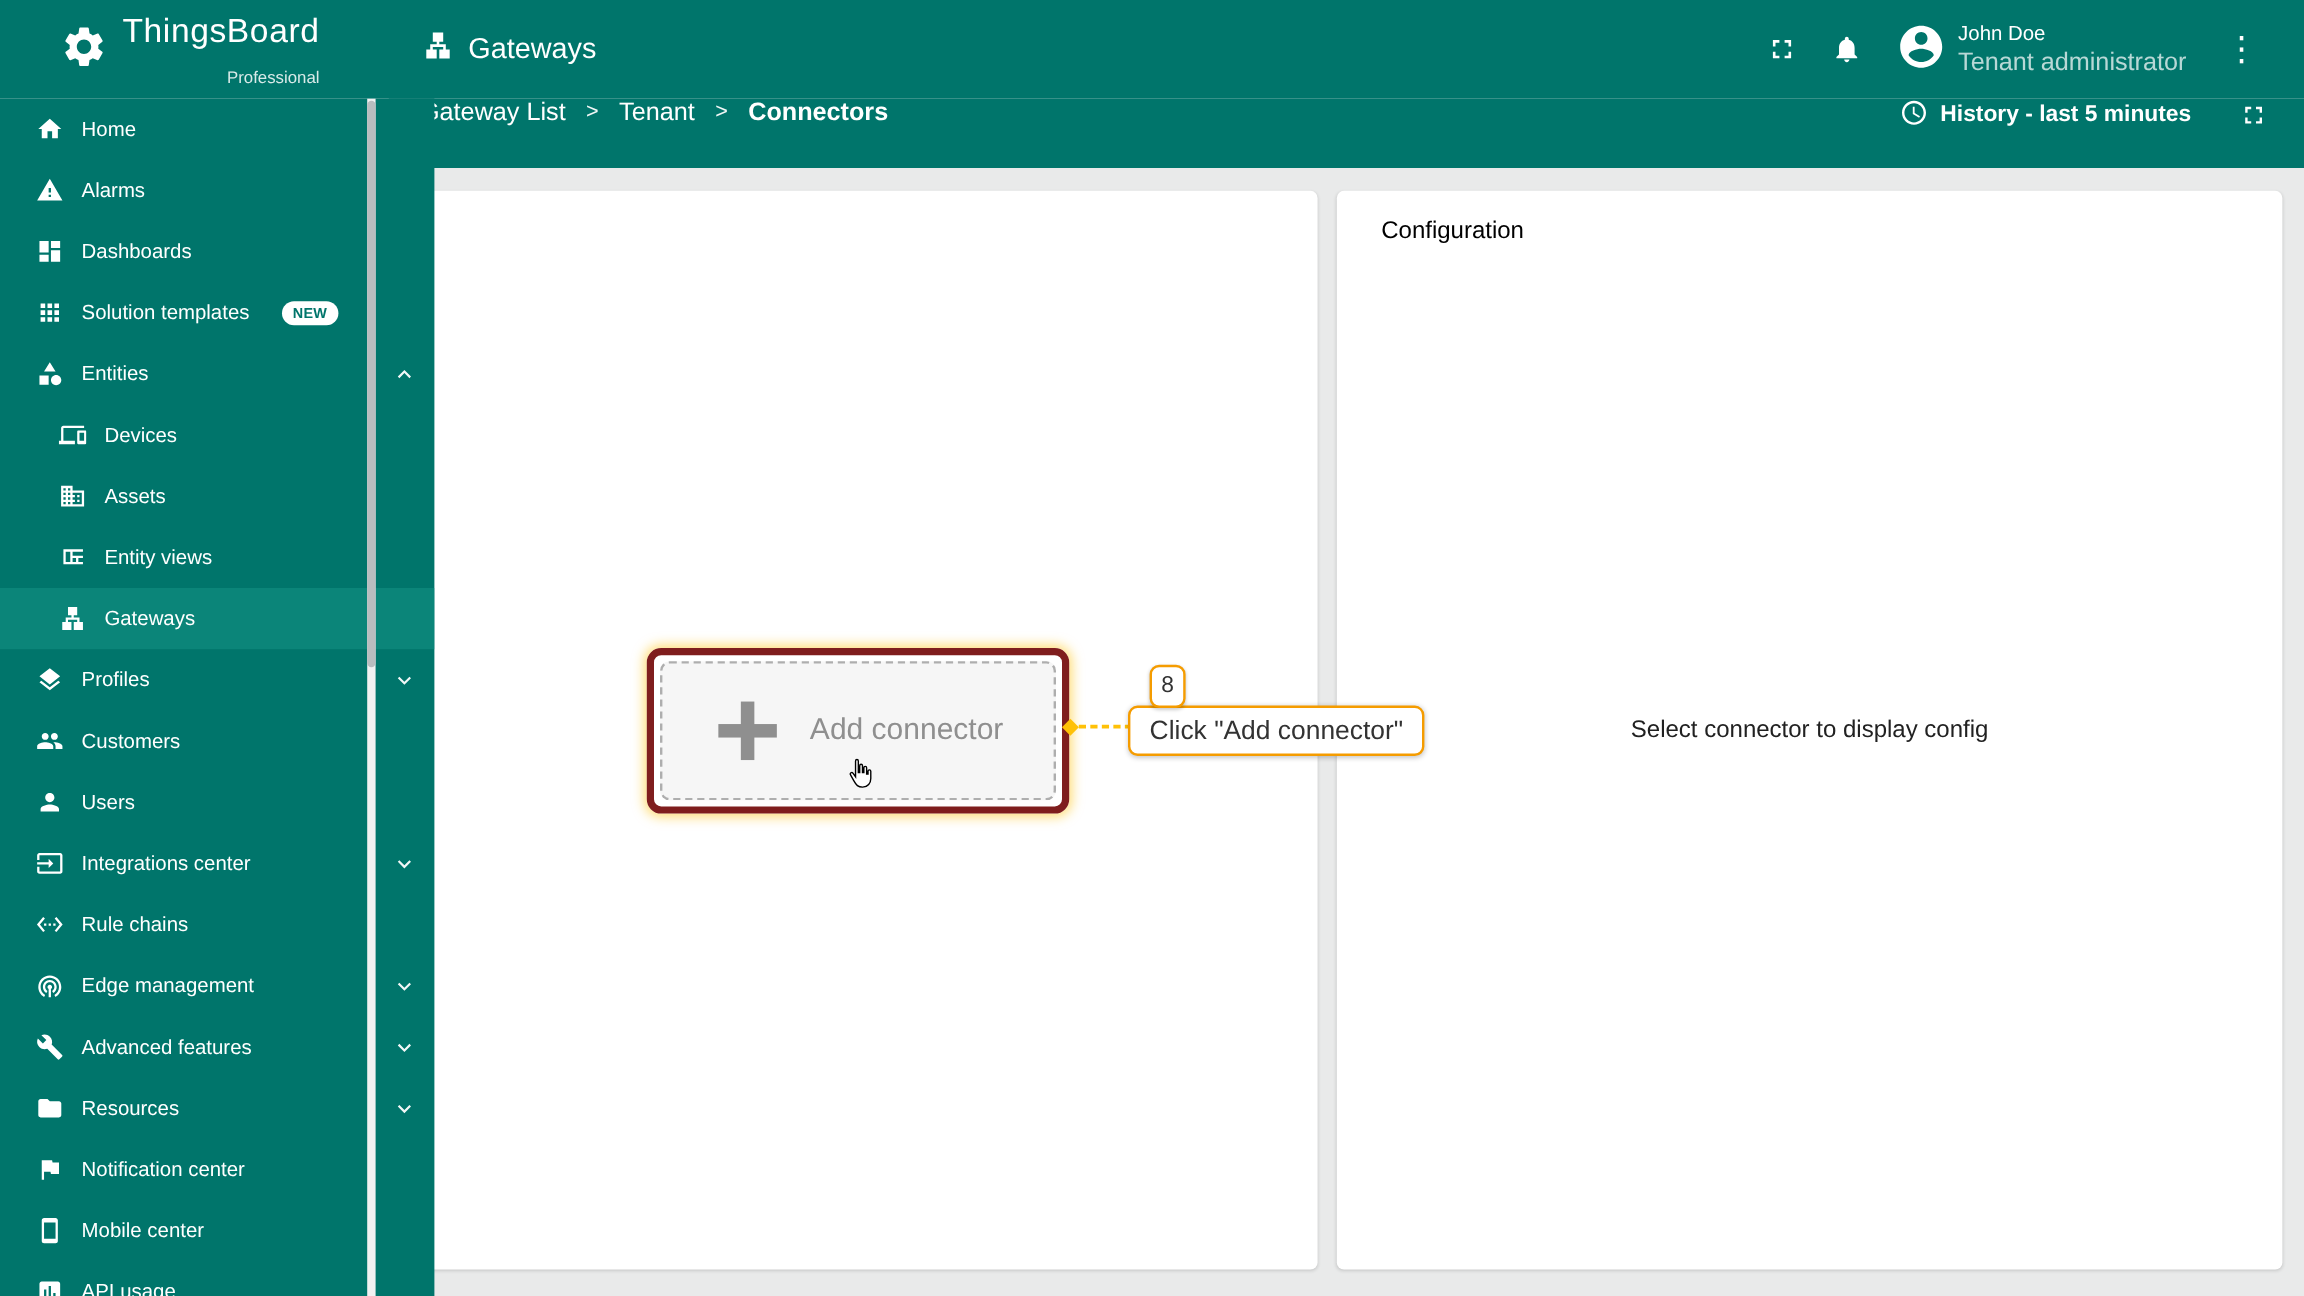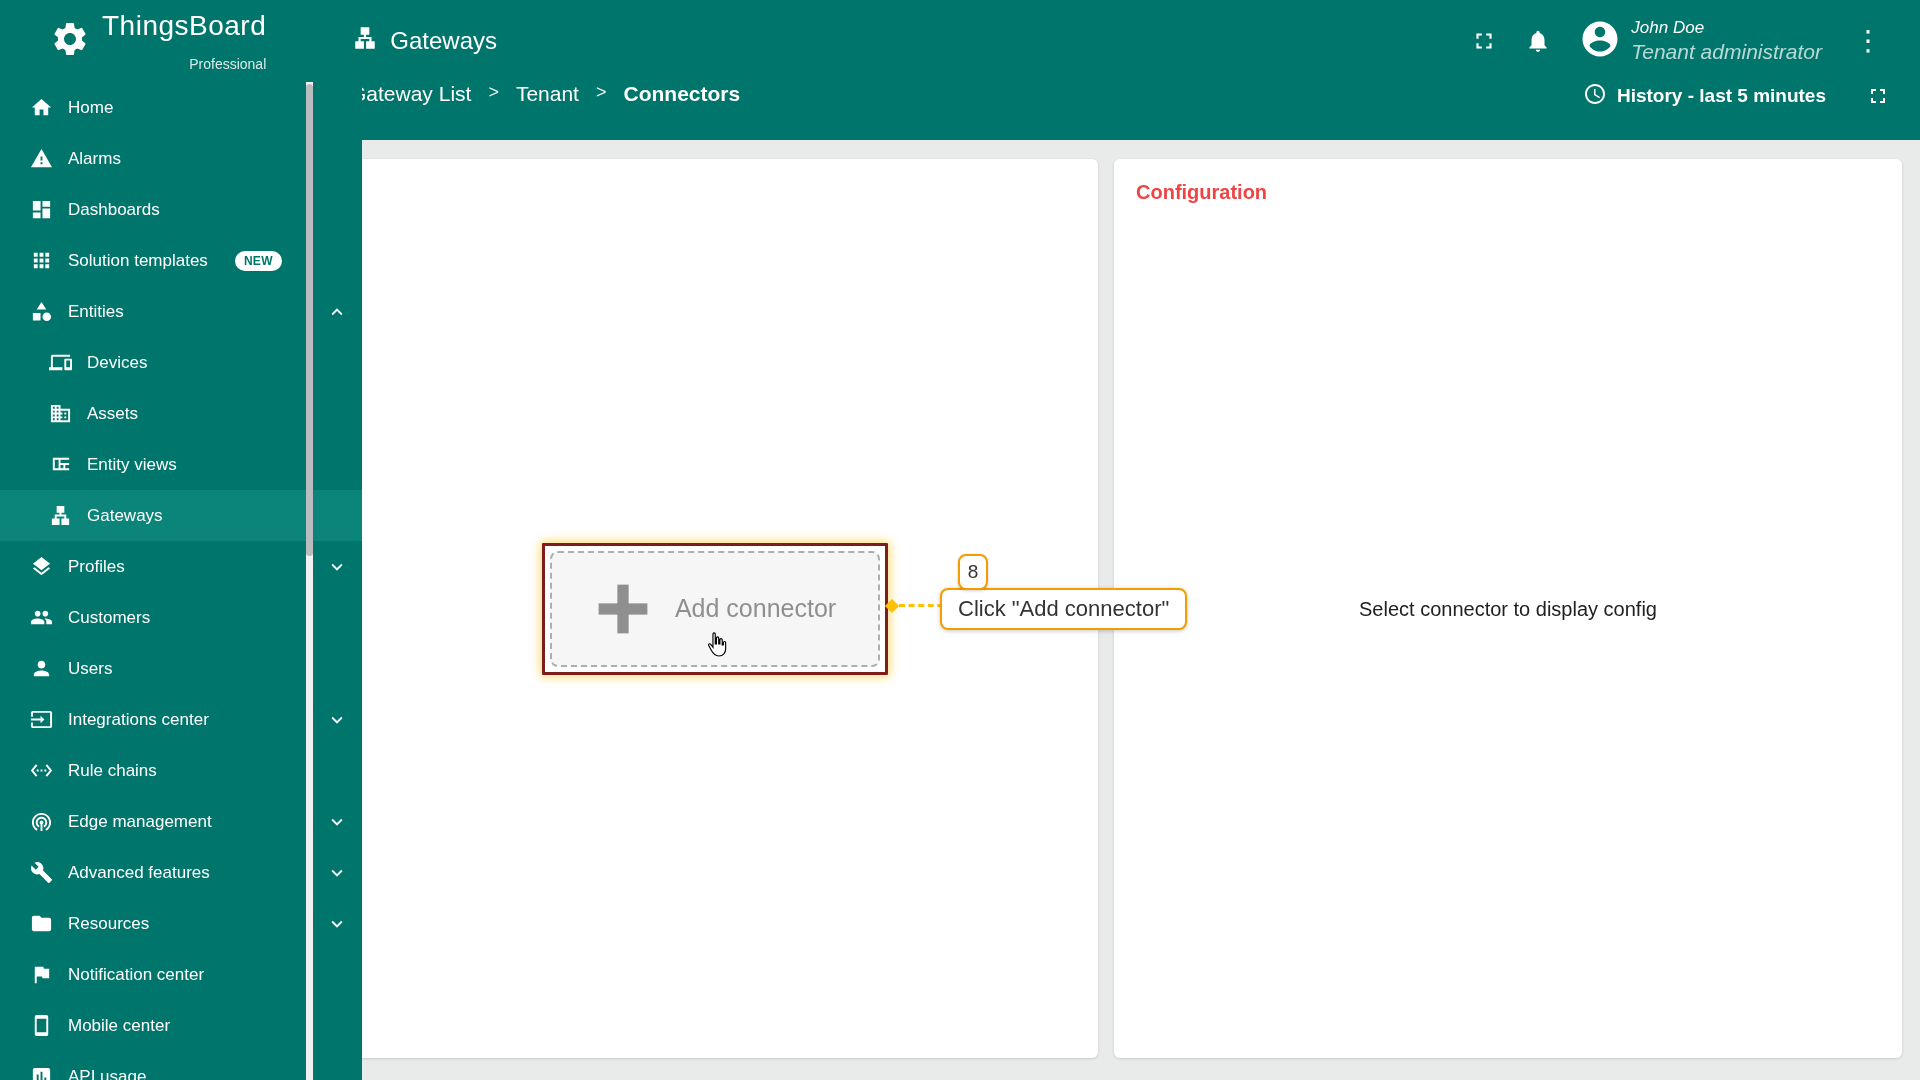--- a/index.html
+++ b/index.html
@@ -15,21 +15,21 @@
     background:#00756B; color:#fff; display:flex; align-items:center; z-index:10;
   }
   .brand { display:flex; align-items:center; gap:12px; padding-left:50px; cursor:pointer; }
   .brand-text { display:flex; flex-direction:column; line-height:1; }
   .brand-name { font-size:28px; font-weight:500; letter-spacing:.5px; }
   .brand-sub { font-size:14px; align-self:flex-end; margin-top:17px; color:rgba(255,255,255,.85); }
   .section-title { display:flex; align-items:center; gap:12px; margin-left:86px; font-size:24px; font-weight:500; }
   .topbar-right { margin-left:auto; display:flex; align-items:center; gap:28px; padding-right:34px; }
   .icon-btn { background:none; border:none; color:#fff; padding:0; cursor:pointer; display:flex; align-items:center; }
   .user-block { display:flex; align-items:center; gap:10px; cursor:pointer; }
-  .user-text { display:flex; flex-direction:column; line-height:1.25; text-align:left;font-style:italic; }
+  .user-text { display:flex; flex-direction:column; line-height:1.25; text-align:left; }
   .user-name { font-size:17px; color:#fff; }
   .user-role { font-size:21px; color:rgba(255,255,255,.72); }
   .kebab { font-size:28px; line-height:1; color:#fff; cursor:pointer; padding:0 4px; }
 
   
   .sidebar {
     position:absolute; top:82px; left:0; width:362px; bottom:0;
     background:#00756B; color:#fff; overflow:hidden; z-index:5;
   }
   .nav-item {
@@ -67,33 +67,33 @@
   
   .main-area {
     position:absolute; left:313px; top:140px; right:0; bottom:0;
     background:#e9eaea; padding:19px 18px 22px 18px; display:flex; gap:16px;
   }
   .card { background:#fff; border-radius:6px; box-shadow:0 1px 3px rgba(0,0,0,.14); position:relative; }
   .card.connectors { flex:0 0 767px; display:flex; align-items:center; justify-content:center; }
   .card.config { flex:1; }
 
   .highlight-wrap {
-    position:relative; border:3px solid #7f1d1d; border-radius:1px; padding:5px;
+    position:relative; border:6px solid #7f1d1d; border-radius:12px; padding:5px;
     box-shadow:0 0 10px 2px rgba(255,193,7,.55);
   }
   .add-connector-btn {
     width:330px; height:116px; border:2px dashed #aeaeae; border-radius:8px;
     background:#f6f6f6; display:flex; align-items:center; justify-content:center; gap:22px;
     cursor:pointer; font-family:inherit;
   }
   .plus-icon svg { display:block; }
   .add-label { font-size:25px; color:#8f8f8f; }
   .cursor-hand { position:absolute; left:158px; top:84px; width:28px; height:30px; pointer-events:none; }
 
-  .config-title { position:absolute; top:22px; left:22px; font-size:20px; font-weight:700; color:#ef4444; }
+  .config-title { position:absolute; top:22px; left:37px; font-size:20px; font-weight:400; color:#000000; }
   .config-empty {
     position:absolute; top:50%; left:50%; transform:translate(-50%,-50%);
     font-size:20px; color:#212121; white-space:nowrap;
   }
 
   
   .tut-diamond { position:absolute; left:574px; top:461px; width:10px; height:10px; background:#FFC107; transform:rotate(45deg); }
   .tut-line { position:absolute; left:586px; top:464px; width:54px; border-top:3px dashed #FFC107; }
   .tut-badge {
     position:absolute; left:645px; top:414px; width:30px; height:36px;

